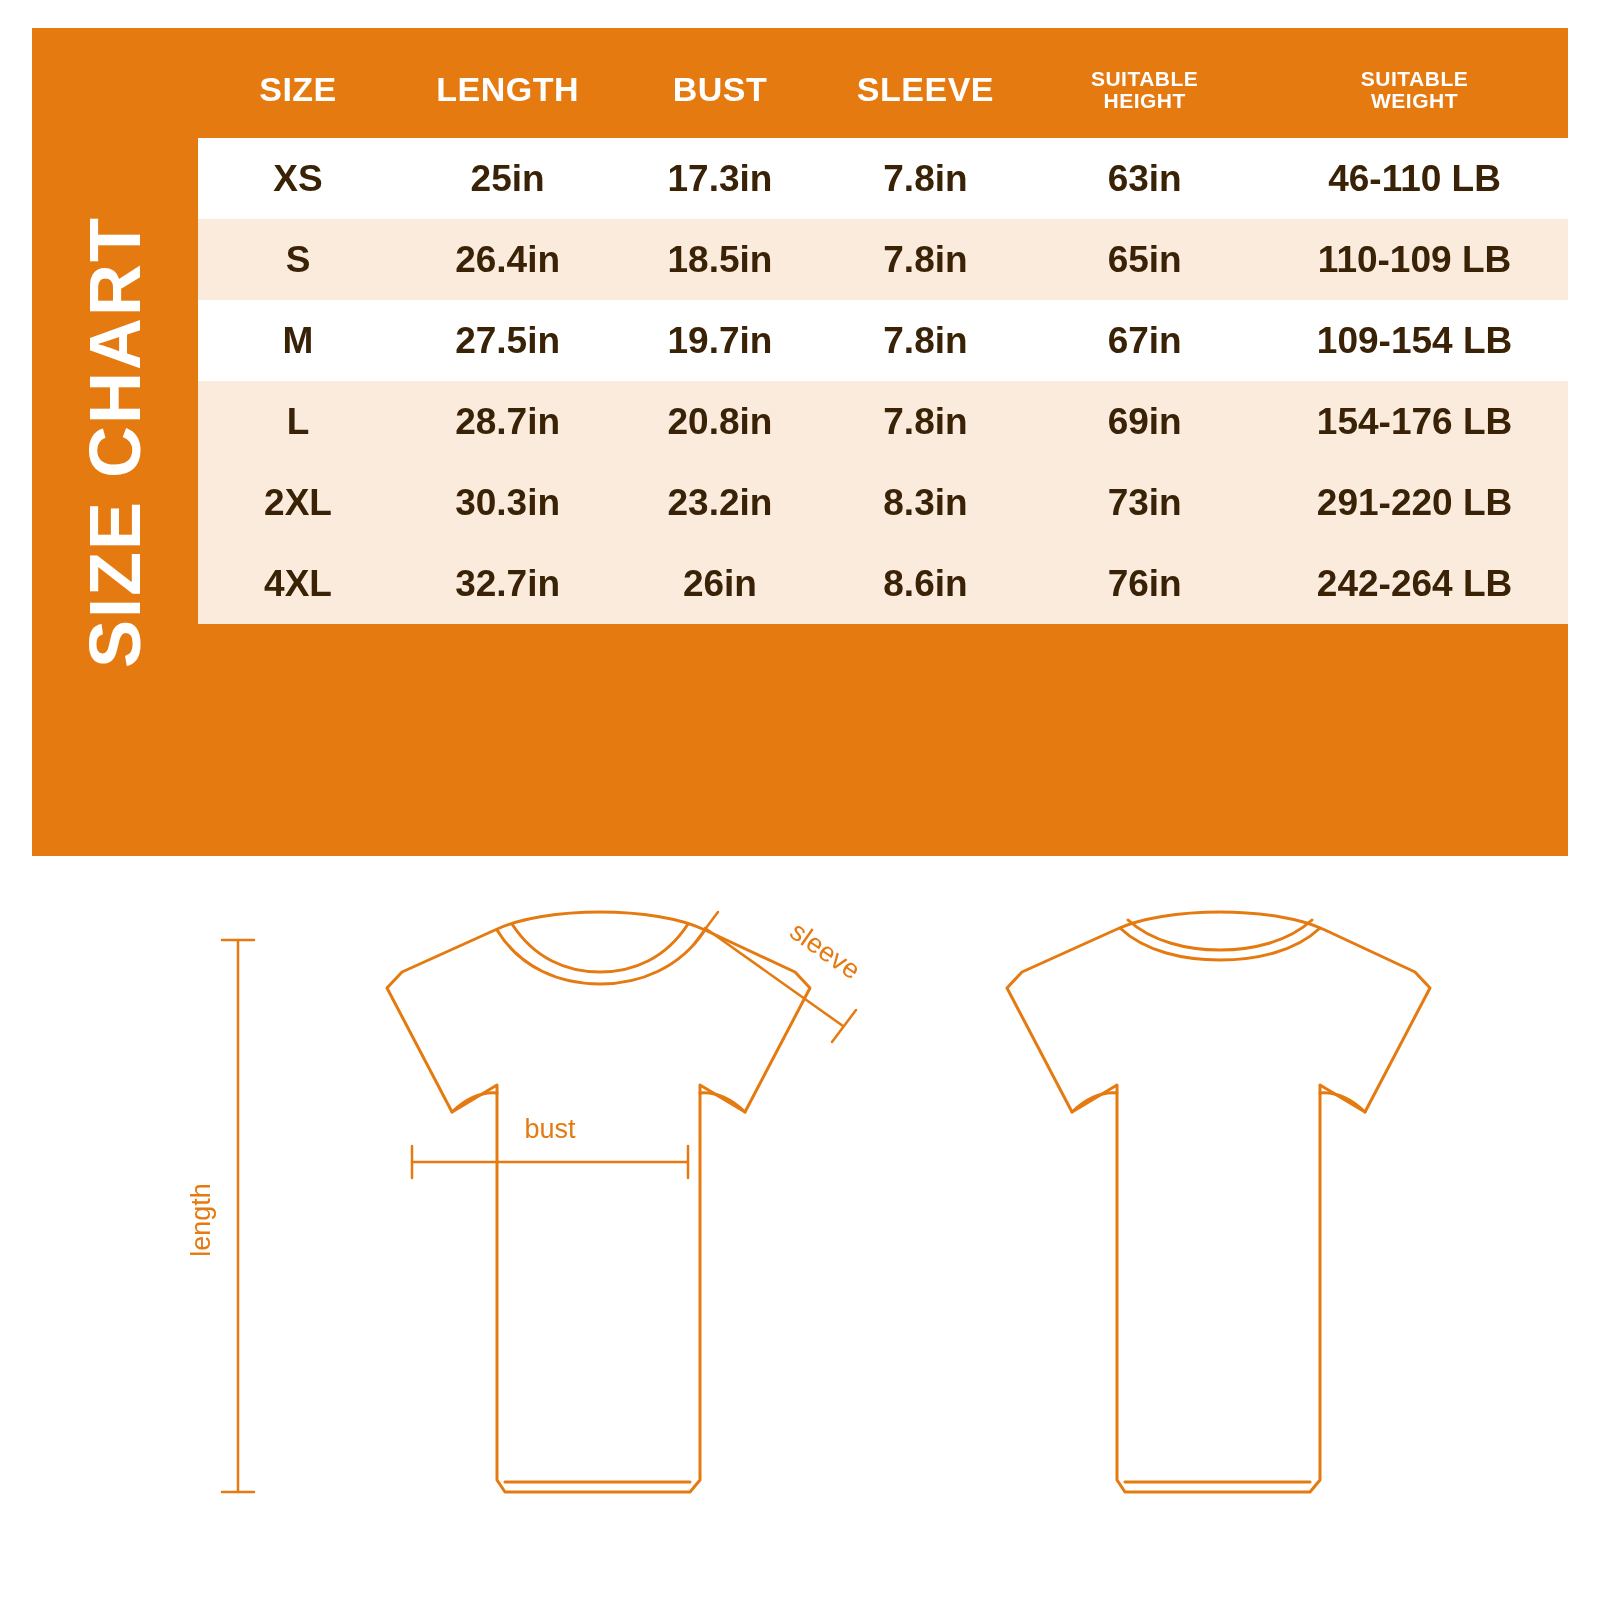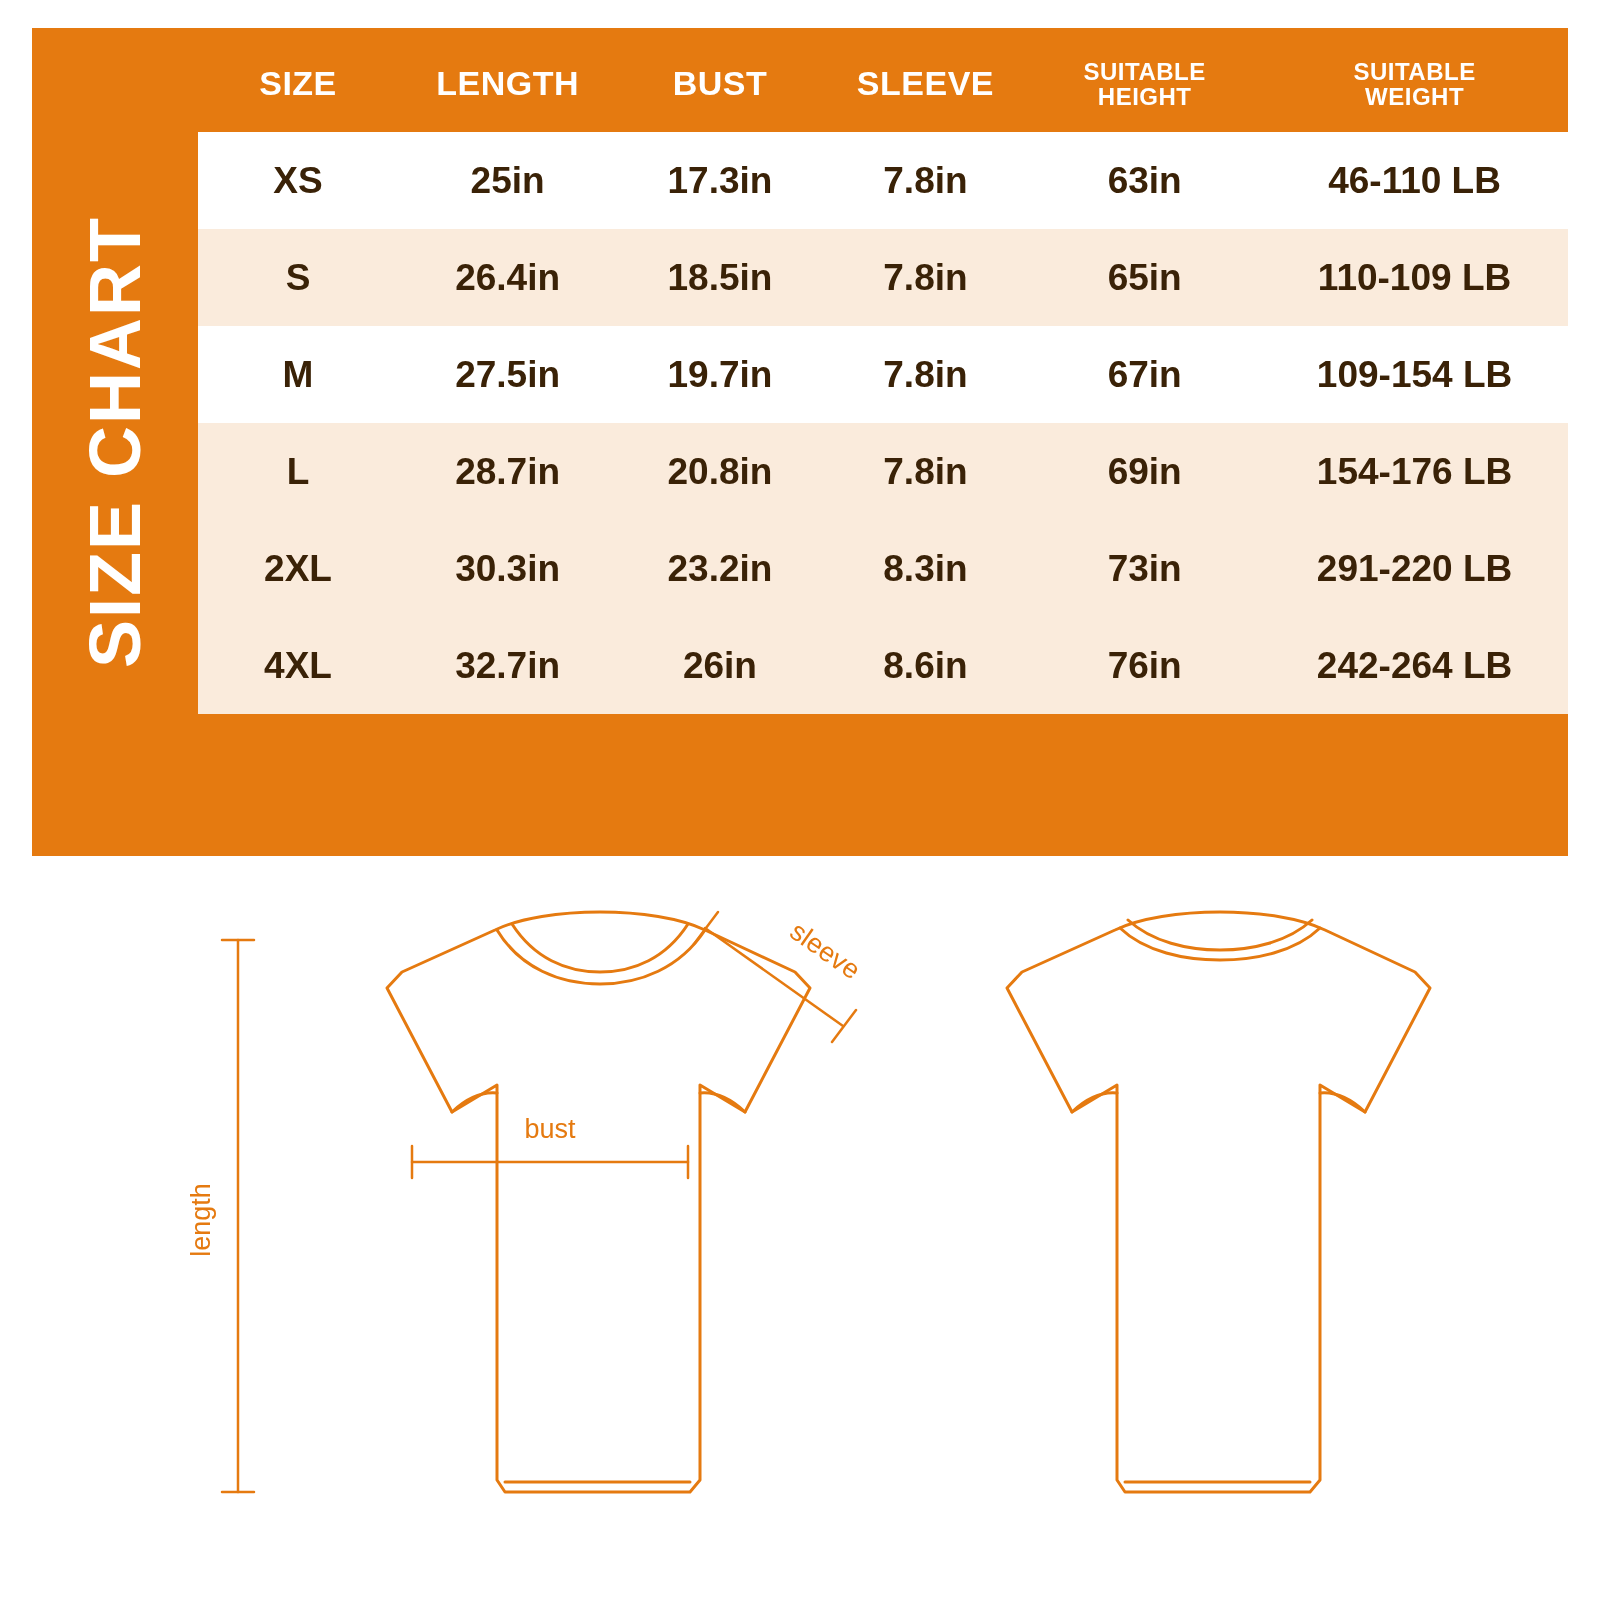--- a/index.html
+++ b/index.html
@@ -48,21 +48,21 @@
     color: #ffffff;
     font-weight: bold;
     font-size: 72px;
     letter-spacing: 2px;
     font-family: "Liberation Sans", sans-serif;
   }
 
   .table-area {
     position: absolute;
     left: 166px;
-    top: 8px;
+    top: 14px;
     width: 1370px;
     height: 828px;
   }
 
   table.size-table {
     width: 100%;
     border-collapse: collapse;
     table-layout: fixed;
   }
   table.size-table thead th {
@@ -70,29 +70,29 @@
     color: #ffffff;
     font-weight: bold;
     font-size: 34px;
     letter-spacing: 0.5px;
     padding: 0;
     height: 96px;
     vertical-align: middle;
     line-height: 1.05;
   }
   table.size-table thead th.two-line {
-    font-size: 24px;
+    font-size: 21px;
   }
   table.size-table tbody td {
     text-align: center;
     font-weight: bold;
     font-size: 37px;
     color: #3A2207;
     height: 81px;
-    padding: 8px;
+    padding: 0;
     vertical-align: middle;
   }
   table.size-table tbody tr.odd td { background: #ffffff; }
   table.size-table tbody tr.even td { background: #FAEBDC; }
 
   col.c-size   { width: 14.6%; }
   col.c-length { width: 16.0%; }
   col.c-bust   { width: 15.0%; }
   col.c-sleeve { width: 15.0%; }
   col.c-height { width: 17.0%; }

